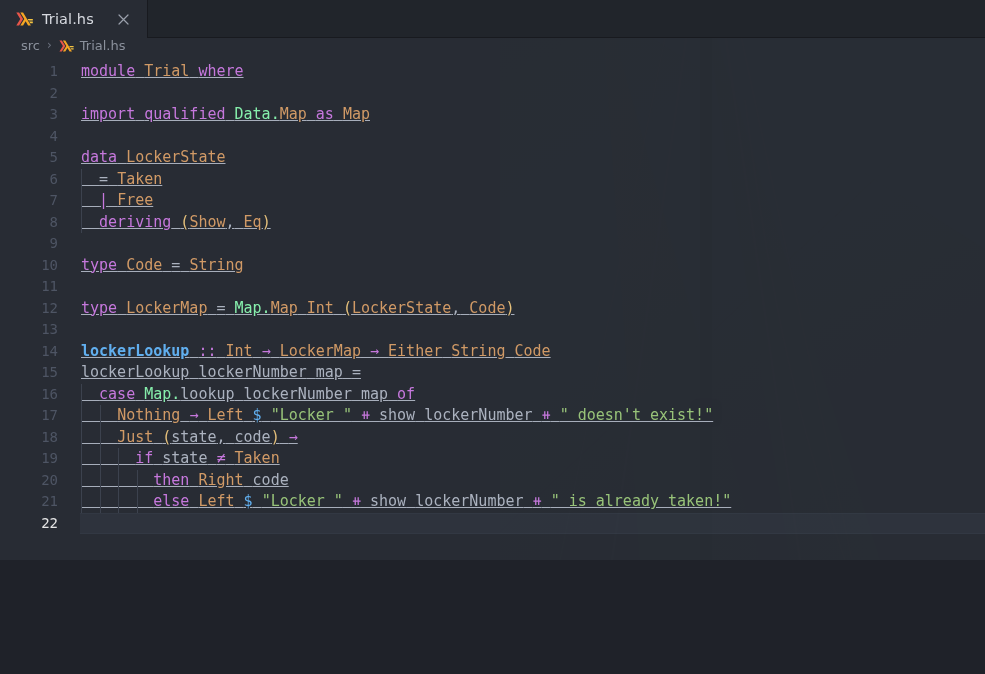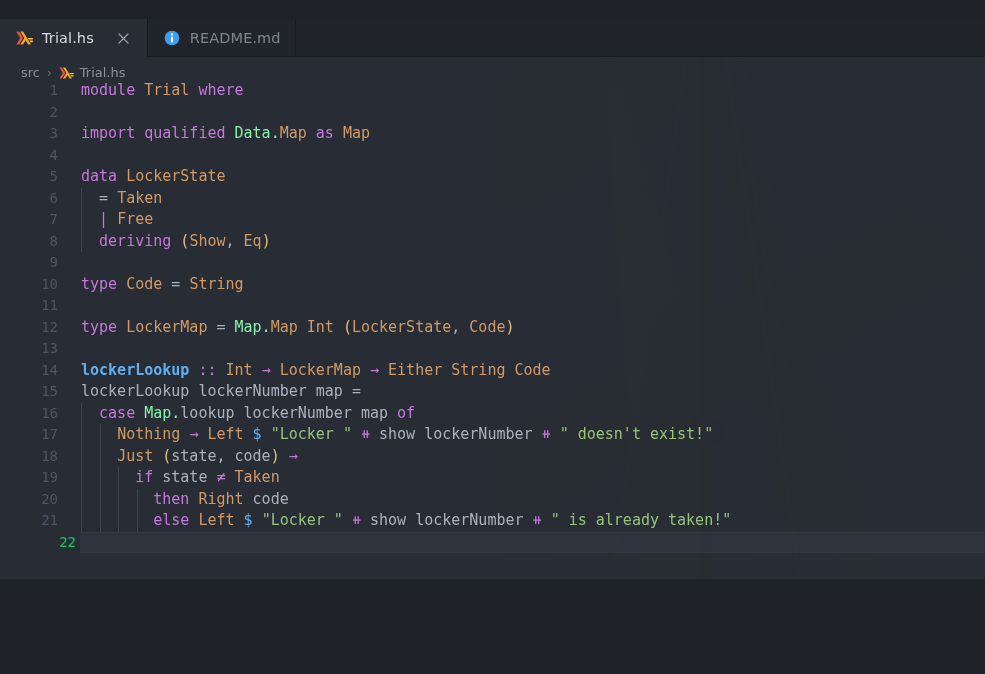--- a/index.html
+++ b/index.html
@@ -16,21 +16,20 @@
     -webkit-font-smoothing: antialiased;
   }
 
   
   #window {
     position: relative;
     width: 985px;
     height: 560px;
     background: #282c34;
     overflow: hidden;
-    margin-top: 19px;
   }
 
   
   #bg-photo {
     position: absolute;
     inset: 0;
     pointer-events: none;
     z-index: 0;
     opacity: 1;
   }
@@ -87,21 +86,21 @@
     border-radius: 3px;
   }
   .tab-close svg { display: block; }
 
   
   #breadcrumb {
     position: relative;
     z-index: 3;
     height: 23px;
     display: flex;
-    align-items: flex-end;
+    align-items: flex-start;
     gap: 6px;
     padding-left: 21px;
     font-size: 13px;
     color: #8b919c;
     background: transparent;
   }
   #breadcrumb .crumb { cursor: pointer; }
   #breadcrumb .sep {
     color: #6d7380;
     font-size: 12px;
@@ -146,25 +145,26 @@
   .gutter {
     position: relative;
     width: 58px;
     flex: 0 0 58px;
     text-align: right;
     color: #4e5564;
     font-size: 14px;
     padding-right: 0;
     user-select: none;
   }
-  .row.active .gutter { color: #22c55e; padding-left: 18px; }
+  .row.active .gutter { color: #e5e5e5; }
   .code {
     position: relative;
     padding-left: 23px;
     color: #a7aebb;
+    text-decoration: underline;
   }
 
   
   .guides {
     position: absolute;
     left: 0; top: 0; bottom: 0;
     pointer-events: none;
   }
   .guide {
     position: absolute;
@@ -242,30 +242,20 @@
       </span>
       <span class="tab-label">Trial.hs</span>
       <span class="tab-close">
         <svg width="11" height="11" viewBox="0 0 11 11" xmlns="http://www.w3.org/2000/svg">
           <path d="M1 1 L10 10 M10 1 L1 10" stroke="#9aa0ab" stroke-width="1.2" stroke-linecap="round"></path>
         </svg>
       </span>
     </div>
 
 
-    <div class="tab">
-      <span class="tab-icon">
-        <svg width="16" height="16" viewBox="0 0 16 16" xmlns="http://www.w3.org/2000/svg">
-          <circle cx="8" cy="8" r="7.3" fill="#3b9eee"></circle>
-          <circle cx="8" cy="4.4" r="1.15" fill="#ffffff"></circle>
-          <rect x="6.95" y="6.4" width="2.1" height="6" rx="1" fill="#ffffff"></rect>
-        </svg>
-      </span>
-      <span class="tab-label">README.md</span>
-    </div>
 
   </div>
 
   <div id="breadcrumb">
     <span class="crumb">src</span>
     <span class="sep">›</span>
     <span class="crumb-icon">
       <svg width="15" height="12" viewBox="0 0 17 14" xmlns="http://www.w3.org/2000/svg">
         <path d="M0.3 13.4 L4.3 7 L0.3 0.6 L3.1 0.6 L7.1 7 L3.1 13.4 Z" fill="#e8564a"></path>
         <path d="M4.3 13.4 L8.3 7 L4.3 0.6 L7.1 0.6 L14.9 13.4 L12.1 13.4 L9.6 9.3 L7.1 13.4 Z" fill="#f5a623"></path>

